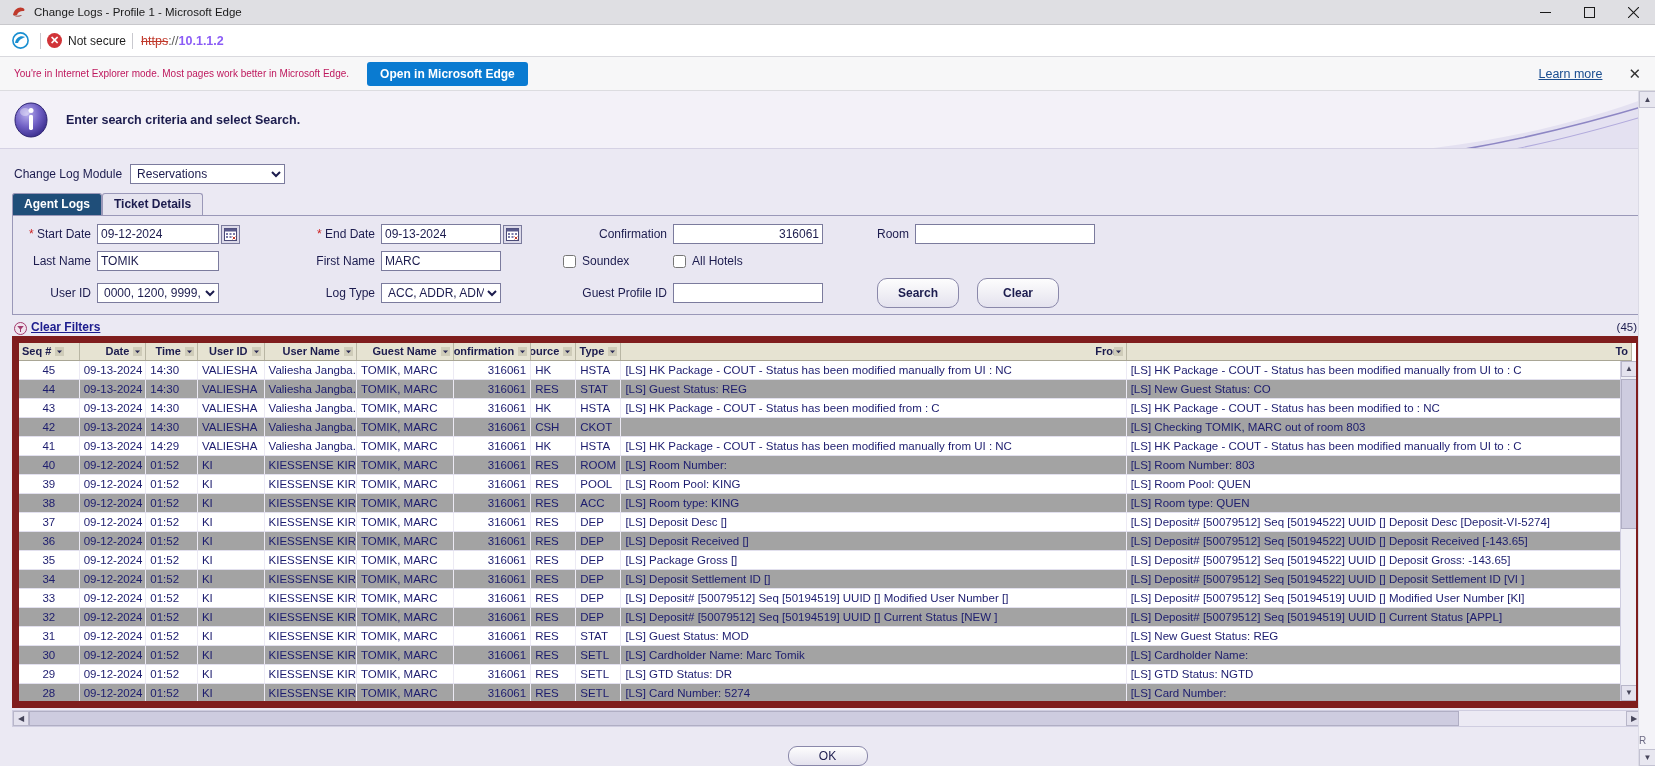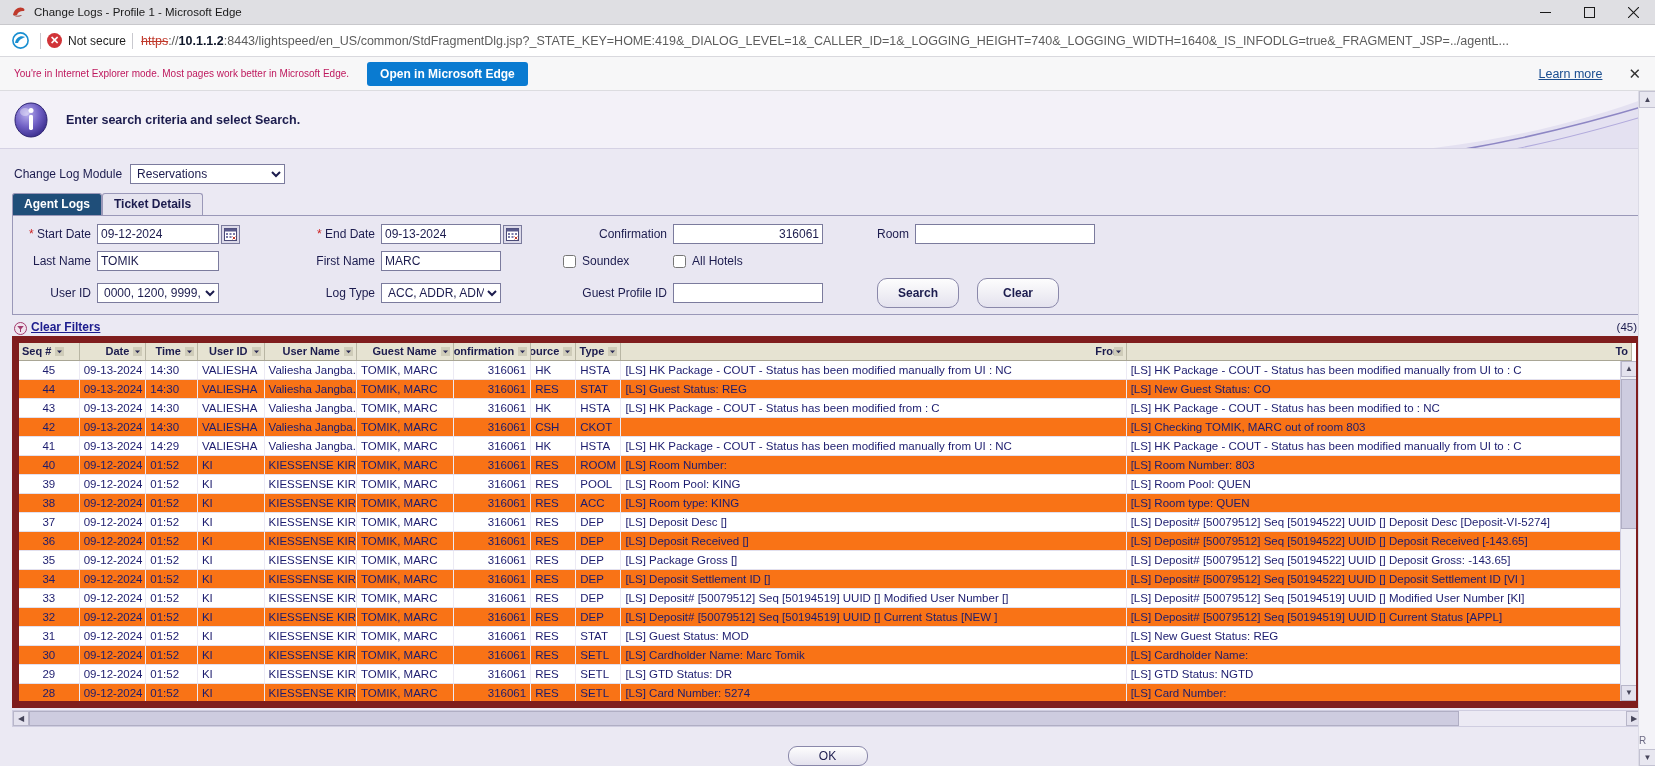--- a/index.html
+++ b/index.html
@@ -56,21 +56,21 @@
     font-size: 11px; font-weight: bold;
     display:flex; align-items:center; justify-content:center;
     line-height: 1;
   }
   .url-wrap {
     flex: 1; min-width: 0; display: flex; align-items: center;
     font-size: 12.5px; white-space: nowrap; overflow: hidden;
     padding-left: 2px;
   }
   .url-scheme { color: #c0392b; text-decoration: line-through; }
-  .url-host { color: #0f172a; font-weight: 600; }
+  .url-host { color: #8b5cf6; font-weight: 600; }
   .url-rest { color: #5c5c5c; }
 
   
   .ie-banner {
     height: 34px;
     background: #f7f7f8;
     border-bottom: 1px solid #dcdce0;
     display: flex; align-items: center;
     padding: 0 14px;
     gap: 18px;
@@ -270,21 +270,21 @@
   }
   table.grid tbody td {
     height: 19px;
     padding: 0 4px;
     white-space: nowrap;
     overflow: hidden;
     border-bottom: 1px solid #e2e0ee;
     border-right: 1px solid #eceaf4;
   }
   tbody tr.even { background: #ffffff; }
-  tbody tr.odd  { background: #f97316; }
+  tbody tr.odd  { background: #a3a3a3; }
   td.num { text-align: right; }
   td.ctr { text-align: left; }
   td.seq { text-align: center; }
 
   
   .vscroll {
     position: absolute; top: 18px; right: 0; bottom: 0;
     width: 16px; background: #f0eff6;
     border-left: 1px solid #cfcde0;
   }
@@ -403,21 +403,20 @@
   <span class="addr-sep"></span>
   <span class="not-secure">
     <span class="ns-badge">✕</span>
     <span>Not secure</span>
   </span>
   <span class="addr-sep"></span>
   <span class="url-wrap">
     <span class="url-scheme">https</span>
     <span class="url-rest">://</span>
     <span class="url-host">10.1.1.2</span>
-    <span class="url-rest">:8443/lightspeed/en_US/common/StdFragmentDlg.jsp?_STATE_KEY=HOME:419&amp;_DIALOG_LEVEL=1&amp;_CALLER_ID=1&amp;_LOGGING_HEIGHT=740&amp;_LOGGING_WIDTH=1640&amp;_IS_INFODLG=true&amp;_FRAGMENT_JSP=../agentL...</span>
   </span>
 </div>
 
 <div class="ie-banner">
   <span class="ie-banner-text">You're in Internet Explorer mode. Most pages work better in Microsoft Edge.</span>
   <button class="ie-open-btn">Open in Microsoft Edge</button>
   <span class="ie-learn">
     <span class="ie-learn-link">Learn more</span>
     <span class="ie-close">✕</span>
   </span>

